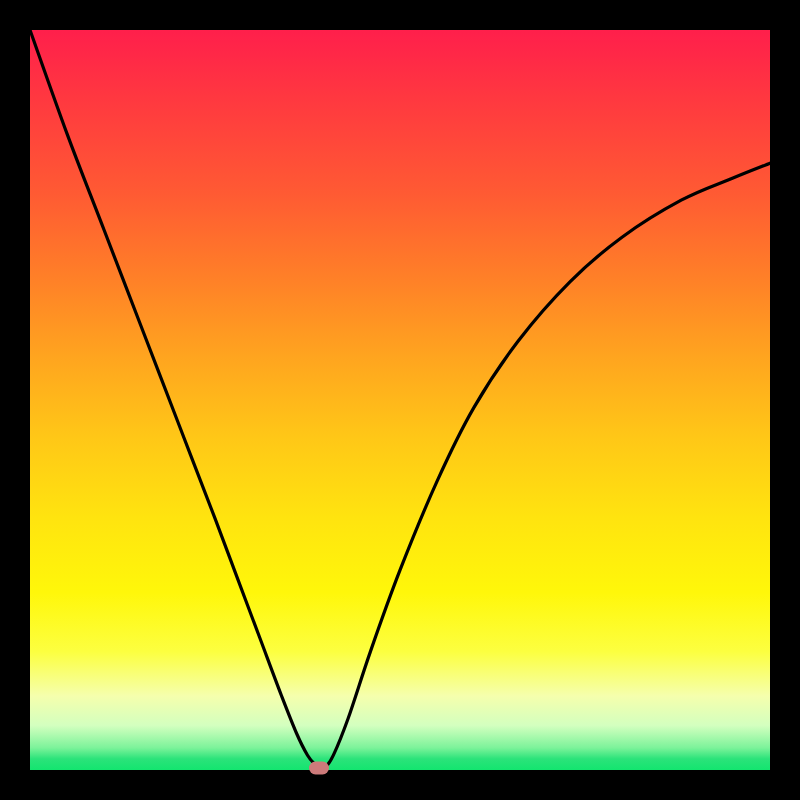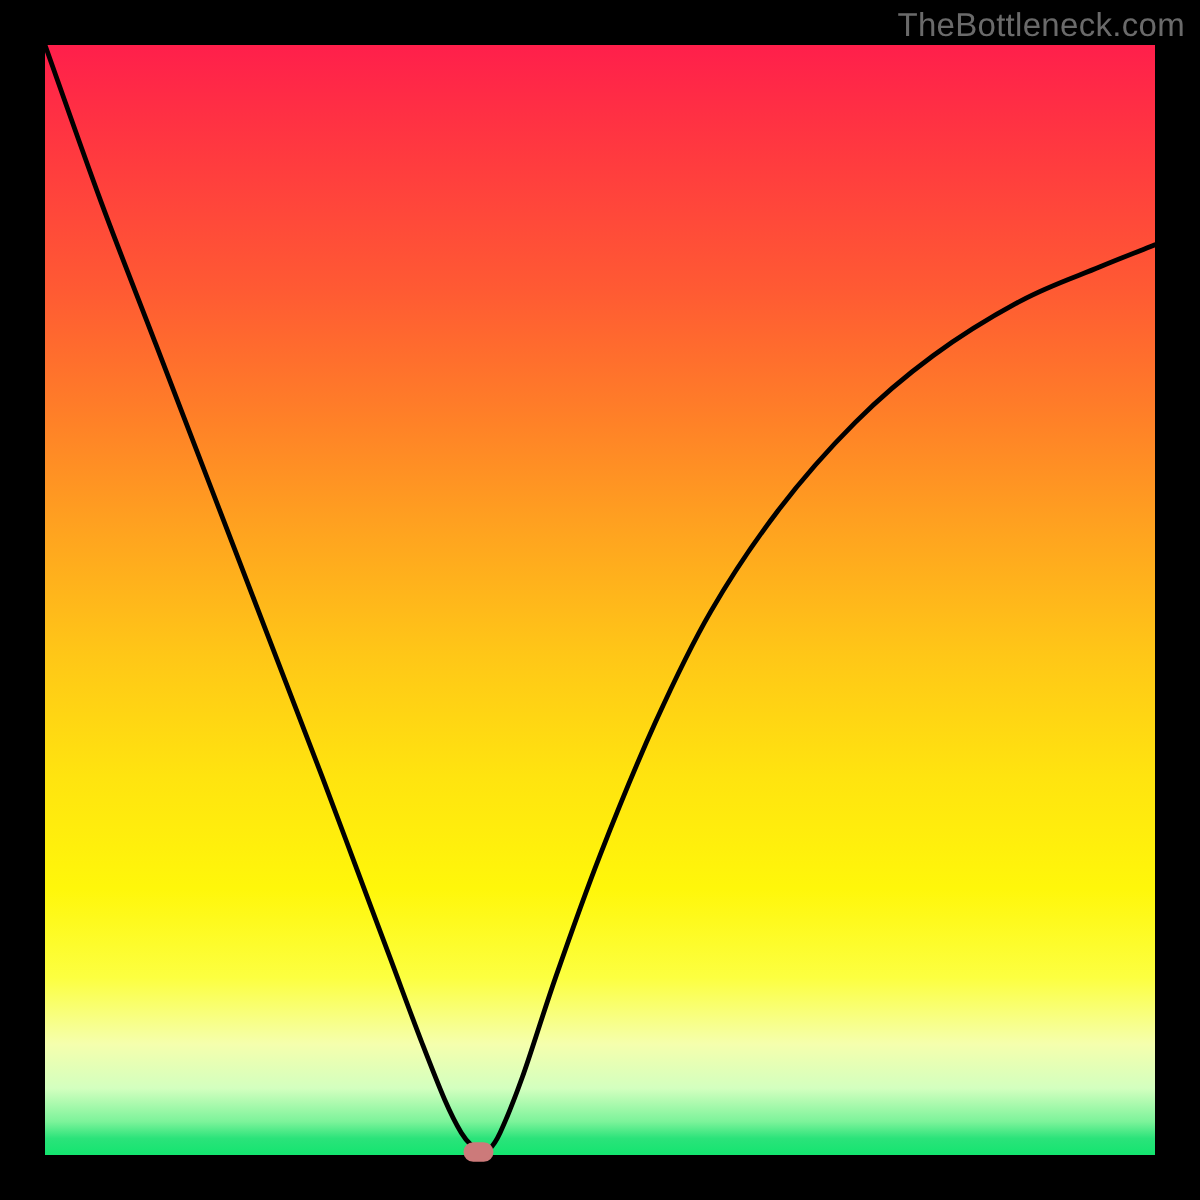--- a/index.html
+++ b/index.html
@@ -67,21 +67,20 @@
     background: #cc7a7a;
     border-radius: 7px;
     transform: translate(-50%, -50%);
   }
 </style>
 </head>
 <body>
 
 <div class="frame">
 
-  <div class="watermark">TheBottleneck.com</div>
 
   <div class="plot-area">
 
     <svg class="curve" viewBox="0 0 740 740" preserveAspectRatio="none">
       <path fill="none" stroke="#000" stroke-width="3.2" stroke-linecap="round" stroke-linejoin="round" d="M 0.0 0.0 C 6.2 17.3 24.7 70.3 37.0 103.6 C 49.3 136.9 61.7 167.7 74.0 199.8 C 86.3 231.9 98.7 263.9 111.0 296.0 C 123.3 328.1 135.7 360.1 148.0 392.2 C 160.3 424.3 175.1 462.5 185.0 488.4 C 194.9 514.3 199.8 527.9 207.2 547.6 C 214.6 567.3 222.0 587.1 229.4 606.8 C 236.8 626.5 245.4 650.0 251.6 666.0 C 257.8 682.0 262.1 693.1 266.4 703.0 C 270.7 712.9 274.4 720.0 277.5 725.2 C 280.6 730.4 282.8 732.1 284.9 734.1 C 287.0 736.1 288.2 736.7 290.1 737.0 C 291.9 737.4 293.8 738.3 296.0 736.3 C 298.2 734.3 299.7 733.2 303.4 725.2 C 307.1 717.2 312.0 705.5 318.2 688.2 C 324.4 670.9 331.8 646.3 340.4 621.6 C 349.0 596.9 358.9 568.6 370.0 540.2 C 381.1 511.8 394.7 478.5 407.0 451.4 C 419.3 424.3 430.4 400.8 444.0 377.4 C 457.6 354.0 472.4 331.8 488.4 310.8 C 504.4 289.8 522.9 268.9 540.2 251.6 C 557.5 234.3 573.5 220.8 592.0 207.2 C 610.5 193.6 632.7 180.1 651.2 170.2 C 669.7 160.3 688.2 154.2 703.0 148.0 C 717.8 141.8 733.8 135.7 740.0 133.2"></path>
     </svg>
 
     <div class="marker" style="left:288.6px;top:737.8px;"></div>
   </div>
 

